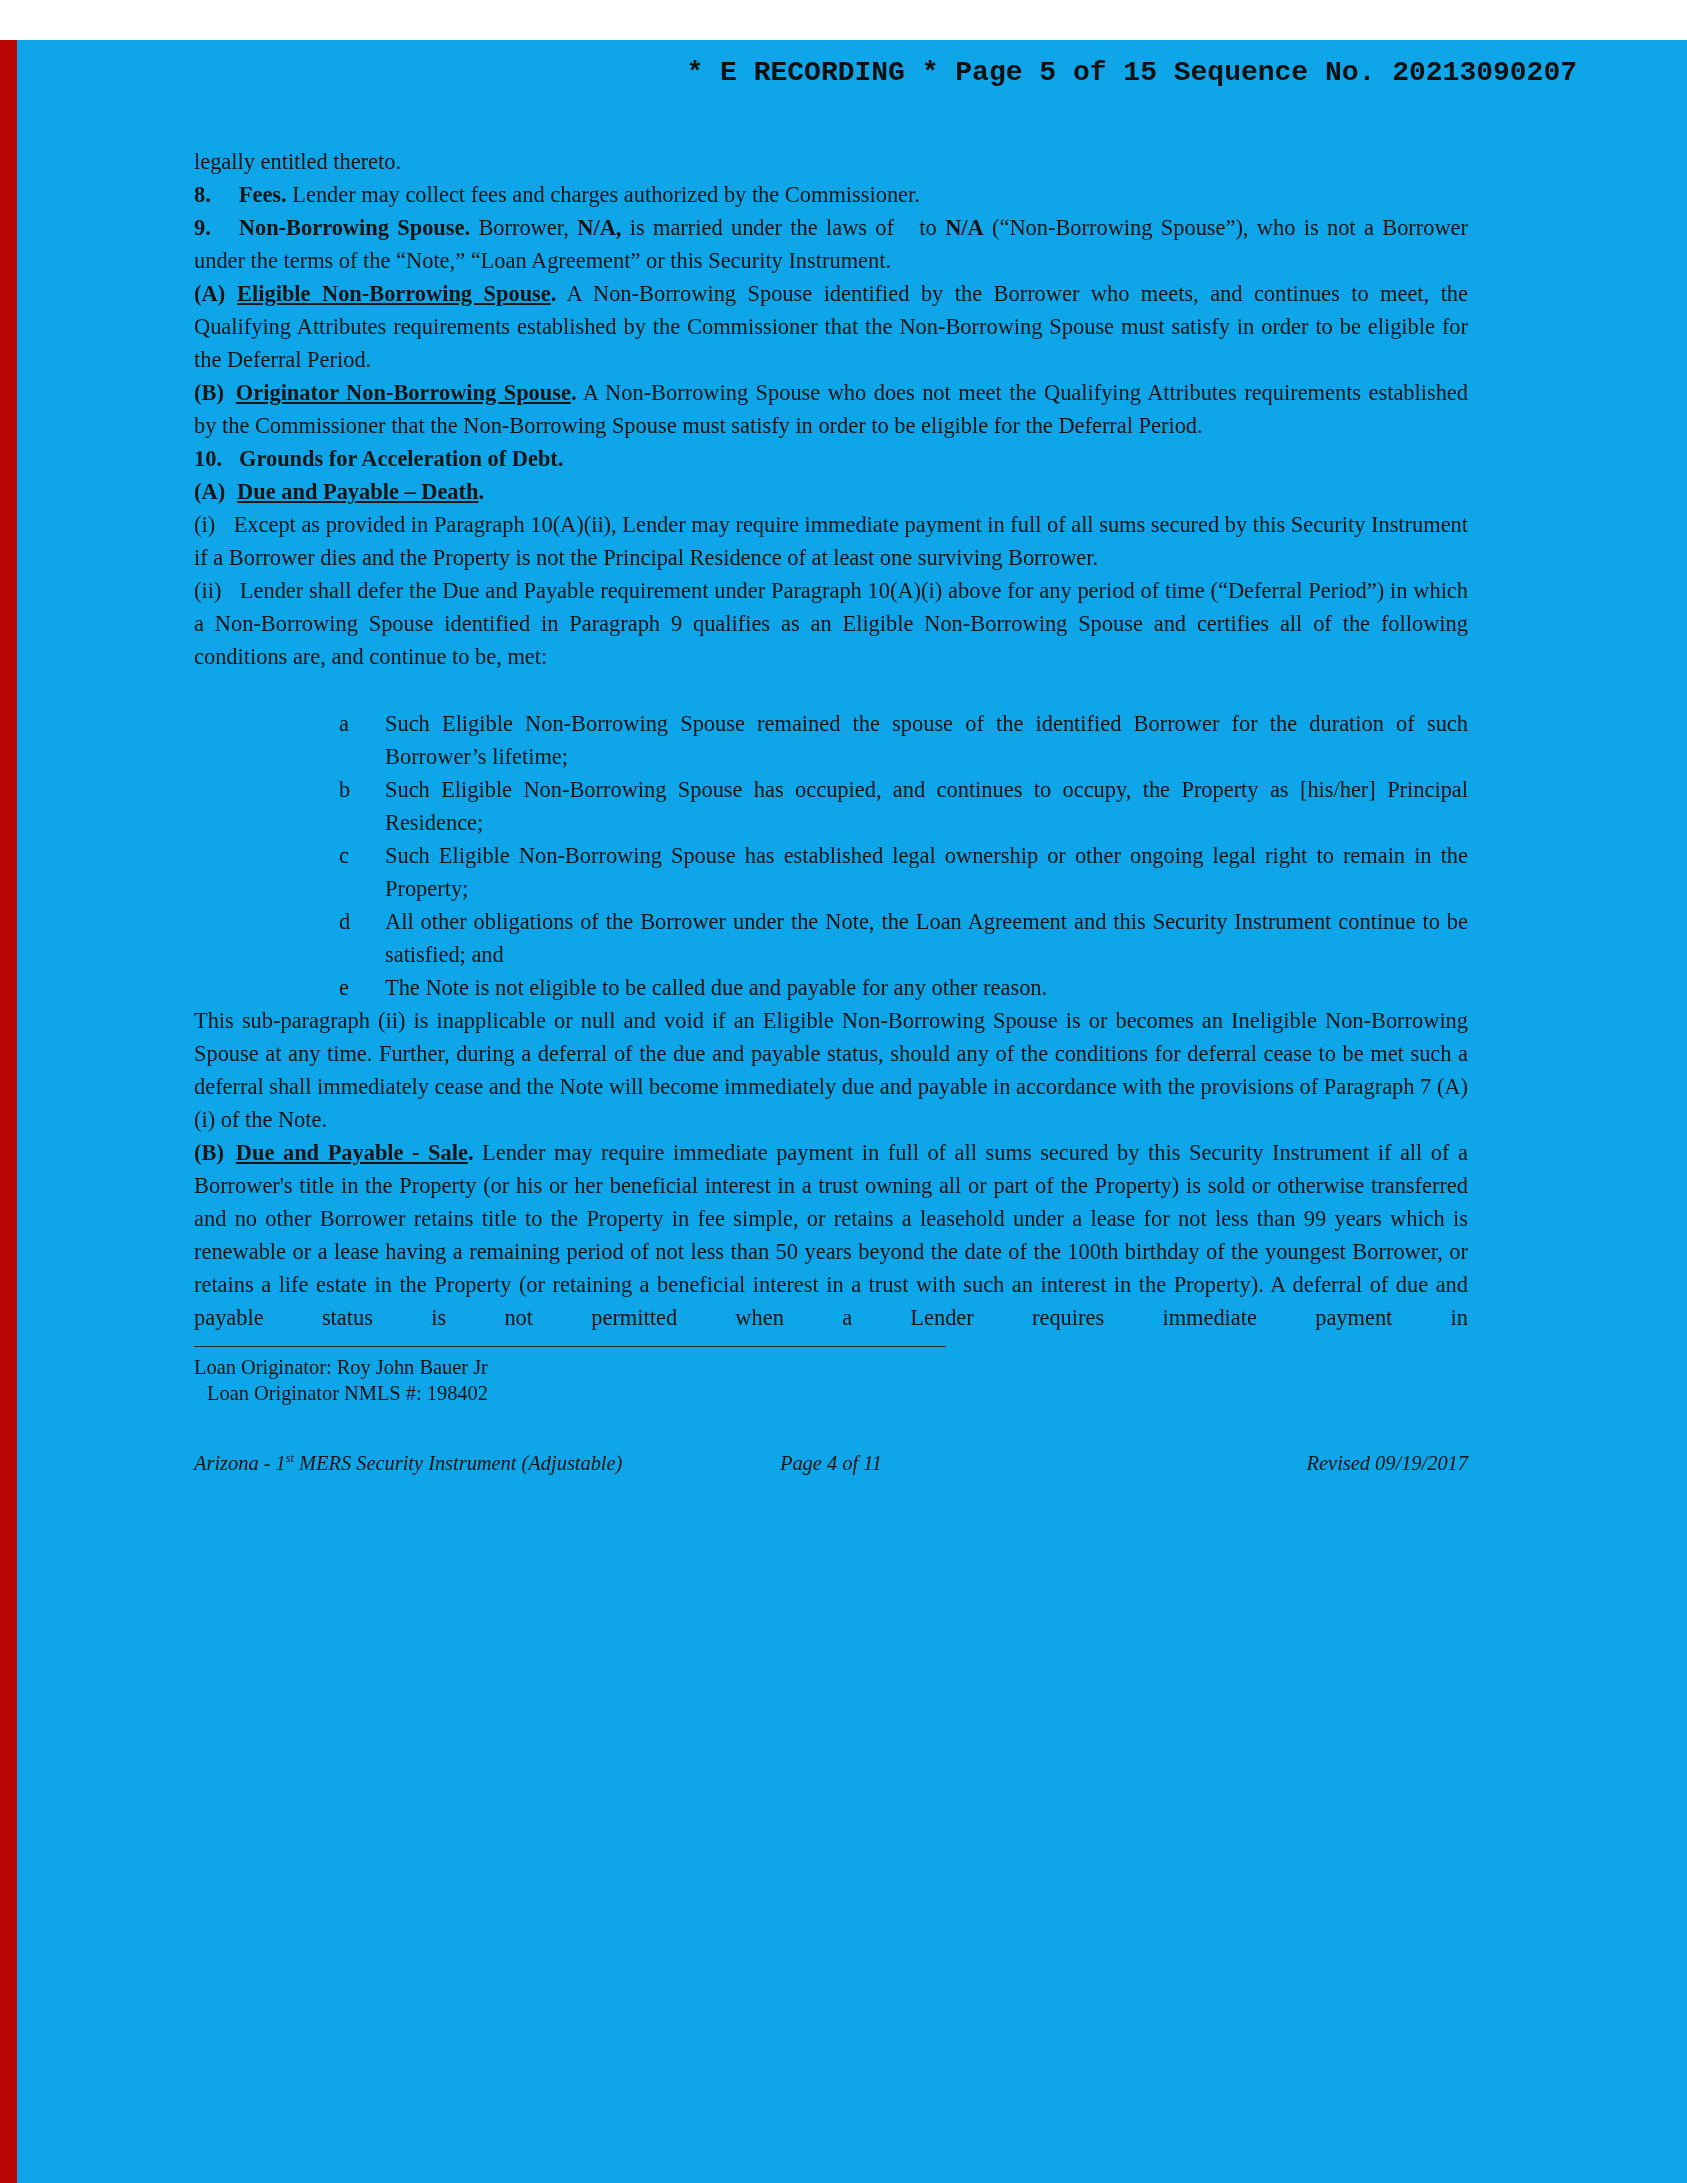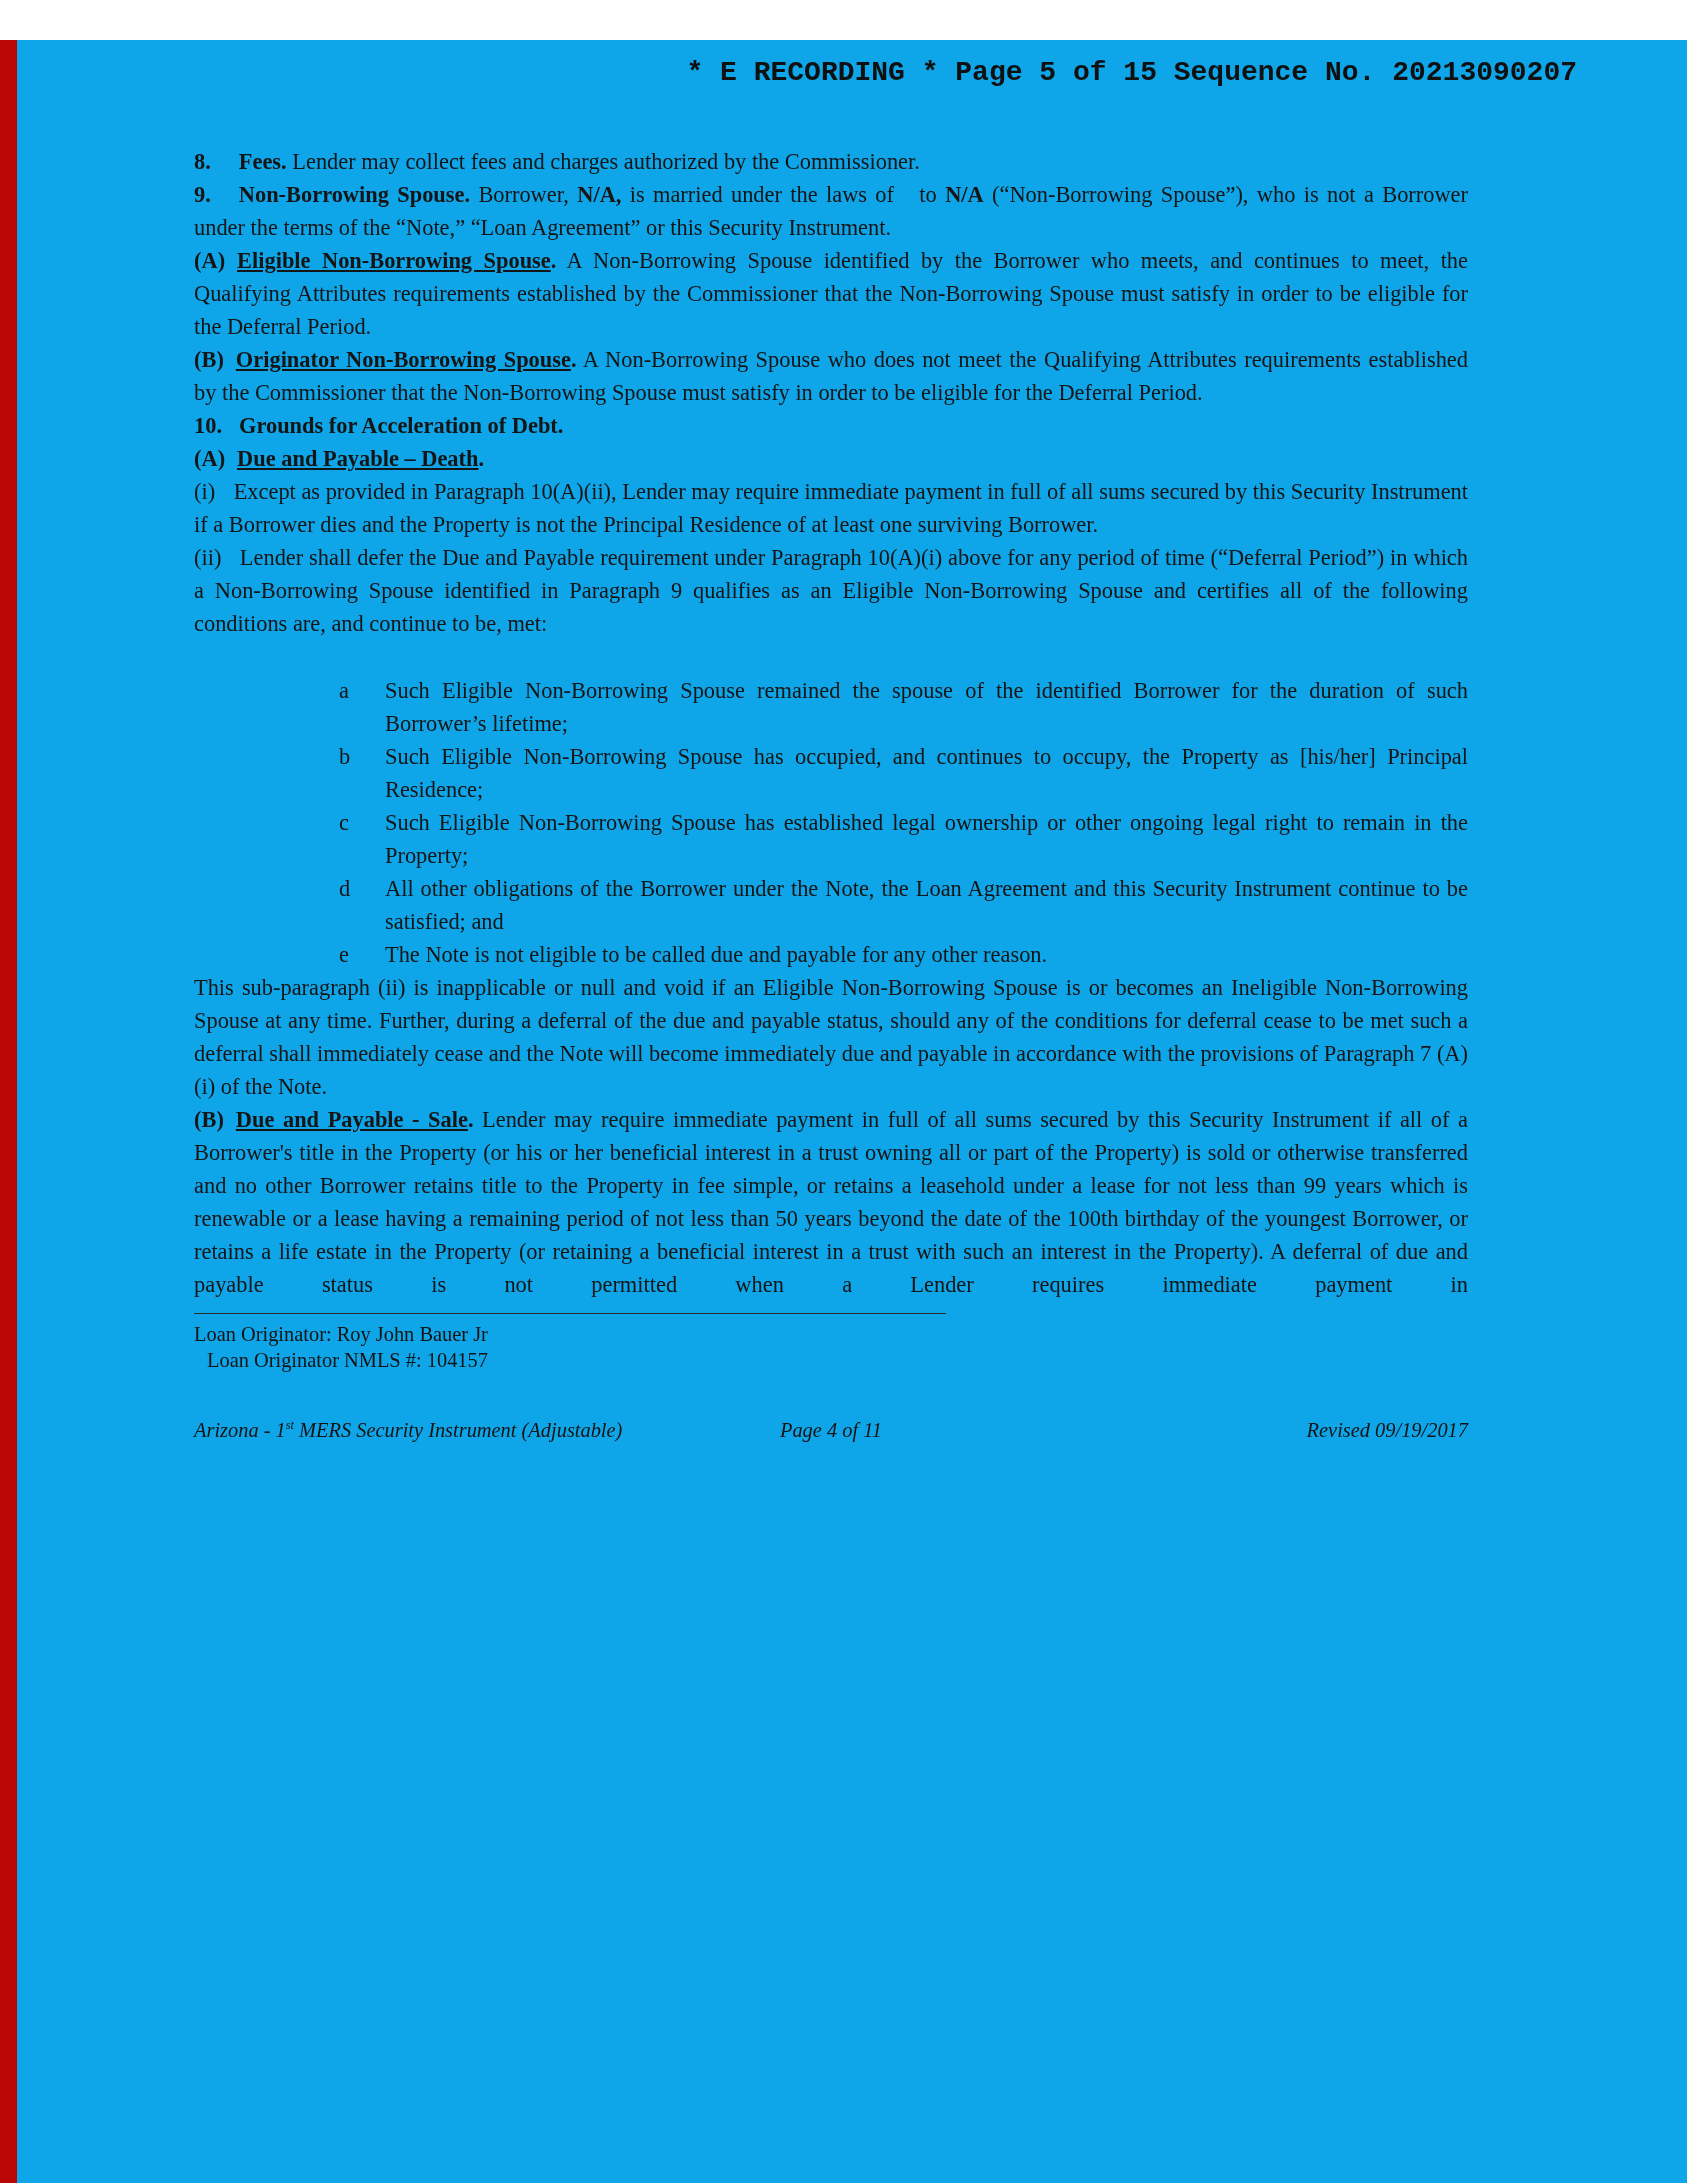--- a/index.html
+++ b/index.html
@@ -61,20 +61,21 @@
 <body>
 
 <div class="page">
 
   <div class="red-bar" style="background: rgb(187, 6, 6);"></div>
 
   <div class="header">* E RECORDING * Page 5 of 15 Sequence No. 20213090207</div>
 
   <div class="content">
 
+    <p class="para">legally entitled thereto.</p>
 
     <p class="para gap"><span class="mnum">8.</span><span class="b">Fees.</span><span> Lender may collect fees and charges authorized by the Commissioner.</span></p>
 
     <p class="para gap"><span class="mnum">9.</span><span class="b">Non-Borrowing Spouse.</span><span> Borrower, </span><span class="b">N/A,</span><span> is married under the laws of </span><span class="blank-gap"></span><span>to </span><span class="b">N/A</span><span> (“Non-Borrowing Spouse”), who is not a Borrower under the terms of the “Note,” “Loan Agreement” or this Security Instrument.</span></p>
 
     <p class="para gap ind1"><span class="mpar">(A)</span><span class="bu">Eligible Non-Borrowing Spouse</span><span class="b">.</span><span> A Non-Borrowing Spouse identified by the Borrower who meets, and continues to meet, the Qualifying Attributes requirements established by the Commissioner that the Non-Borrowing Spouse must satisfy in order to be eligible for the Deferral Period.</span></p>
 
     <p class="para gap ind1"><span class="mpar">(B)</span><span class="bu">Originator Non-Borrowing Spouse</span><span class="b">.</span><span> A Non-Borrowing Spouse who does not meet the Qualifying Attributes requirements established by the Commissioner that the Non-Borrowing Spouse must satisfy in order to be eligible for the Deferral Period.</span></p>
 
     <p class="para gap"><span class="mnum10">10.</span><span class="b">Grounds for Acceleration of Debt.</span></p>
@@ -112,21 +113,21 @@
 
     <p class="para gap ind1 jlast"><span class="mpar">(B)</span><span class="bu">Due and Payable - Sale</span><span class="b">.</span><span> Lender may require immediate payment in full of all sums secured by this Security Instrument if all of a Borrower's title in the Property (or his or her beneficial interest in a trust owning all or part of the Property) is sold or otherwise transferred and no other Borrower retains title to the Property in fee simple, or retains a leasehold under a lease for not less than 99 years which is renewable or a lease having a remaining period of not less than 50 years beyond the date of the 100th birthday of the youngest Borrower, or retains a life estate in the Property (or retaining a beneficial interest in a trust with such an interest in the Property). A deferral of due and payable status is not permitted when a Lender requires immediate payment in</span></p>
 
   </div>
 
   <div class="footer">
     <div class="footer-rule"></div>
     <div class="footer-row">
       <div class="footer-right">
         <div>Loan Originator: Roy John Bauer Jr</div>
-        <div>Loan Originator NMLS #: 104157</div>
+        <div>Loan Originator NMLS #: 198402</div>
       </div>
     </div>
     <div class="footer-meta">
       <div class="meta-left"><span>Arizona - 1</span><sup>st</sup><span> MERS Security Instrument (Adjustable)</span></div>
       <div class="meta-center">Page 4 of 11</div>
       <div class="meta-right">Revised 09/19/2017</div>
     </div>
   </div>
 
 </div>

